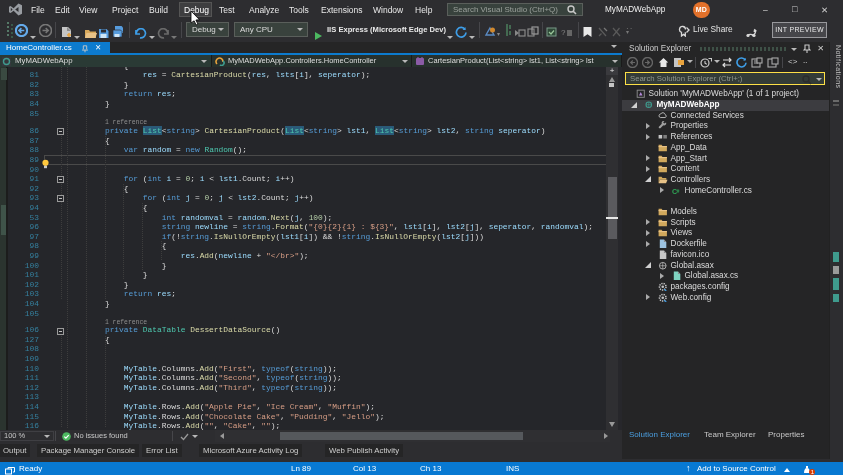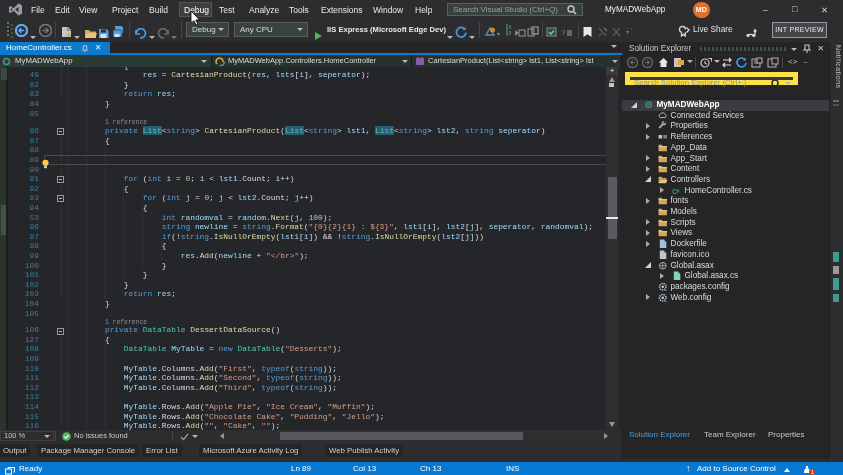--- a/index.html
+++ b/index.html
@@ -53,21 +53,21 @@
 #hthumb{position:absolute;left:65px;top:2px;width:243px;height:8px;background:#55585c}
 
 #btabs{position:absolute;left:0;top:442px;width:843px;height:19.5px;background:#2D2D30;color:#CFCFCF;font-size:7.8px}
 .btab{position:absolute;top:2px;height:13px;line-height:13px;background:#252526;padding:0 4px}
 
 #status{position:absolute;left:0;top:461.5px;width:843px;height:13.5px;background:#0879d2;color:#fff;font-size:8px;line-height:13px}
 
 #sepanel{position:absolute;left:622px;top:42px;width:207px;height:417px;background:#252526;color:#DCDCDC;font-size:8.2px}
 #sehead{position:absolute;left:0;top:0;width:207px;height:14px;line-height:14px;color:#cccccc;padding-left:7px;font-size:8.2px}
 #setools{position:absolute;left:0;top:14px;width:207px;height:15px}
-#sesearch{position:absolute;left:3px;top:30px;width:173px;height:13px;background:#333b37;border:5px solid #fde047;color:#8f968f;font-size:7.8px;line-height:11px;padding-left:4px}
+#sesearch{position:absolute;left:3px;top:30px;width:200px;height:13px;background:#333b37;border:1px solid #fde047;color:#8f968f;font-size:7.8px;line-height:11px;padding-left:4px}
 .trow{position:absolute;left:0;width:207px;height:10.7px;line-height:10.7px;white-space:nowrap}
 .trow.sel{background:#3c3c40}
 .trow b{color:#fff}
 .tl{vertical-align:top}
 .ti{width:9.5px;height:9.5px;vertical-align:-1px;margin-right:3px;display:inline-block}
 .arw{display:inline-block;width:9px;height:9px;position:relative;vertical-align:-1px;margin-right:5px}
 .arw.c:after{content:"";position:absolute;left:2px;top:1px;width:0;height:0;border-left:4px solid transparent;border-top:3.5px solid transparent;border-bottom:3.5px solid transparent;border-left:4.5px solid #ababab}
 .arw.e:after{content:"";position:absolute;left:1px;top:1px;width:0;height:0;border-bottom:6px solid #d0d0d0;border-left:6px solid transparent}
 #setabs{position:absolute;left:0;top:388px;width:207px;height:14px;font-size:8px;color:#c8c8c8}
 
@@ -260,21 +260,21 @@
   <div class="ig" style="left:67.0px;top:67px;height:361px"></div>
       <div class="ig" style="left:85.8px;top:67px;height:361px"></div>
       <div class="ig" style="left:104.6px;top:136px;height:163px"></div>
       <div class="ig" style="left:104.6px;top:336px;height:92px"></div>
       <div class="ig" style="left:123.4px;top:184px;height:95px"></div>
       <div class="ig" style="left:142.2px;top:203px;height:67px"></div>
       <div class="ig" style="left:161.0px;top:241px;height:19px"></div>
       <div class="ig" style="left:61.0px;top:67px;height:32px"></div>
       <div class="ig" style="left:61.0px;top:136px;height:163px"></div>
       <div class="ig" style="left:61.0px;top:336px;height:92px"></div>
-  <div class="lnum" style="top:70.2px">49</div>
+  <div class="lnum" style="top:70.2px">81</div>
       <div class="lnum" style="top:79.8px">82</div>
       <div class="lnum" style="top:89.4px">83</div>
       <div class="lnum" style="top:99.0px">84</div>
       <div class="lnum" style="top:108.6px">85</div>
       <div class="lnum" style="top:126.2px">86</div>
       <div class="lnum" style="top:135.8px">87</div>
       <div class="lnum" style="top:145.4px">88</div>
       <div class="lnum" style="top:155.0px">89</div>
       <div class="lnum" style="top:164.6px">90</div>
       <div class="lnum" style="top:174.2px">91</div>
@@ -305,40 +305,40 @@
       <div class="lnum" style="top:421.2px">116</div>
   <div class="crow" style="top:60.6px;height:9.6px;line-height:9.6px">            {</div>
       <div class="crow" style="top:70.2px;height:9.6px;line-height:9.6px">                <i class="v">res</i> = <i class="m">CartesianProduct</i>(<i class="v">res</i>, <i class="v">lsts</i>[<i class="v">i</i>], <i class="v">seperator</i>);</div>
       <div class="crow" style="top:79.8px;height:9.6px;line-height:9.6px">            }</div>
       <div class="crow" style="top:89.4px;height:9.6px;line-height:9.6px">            <i class="k">return</i> <i class="v">res</i>;</div>
       <div class="crow" style="top:99.0px;height:9.6px;line-height:9.6px">        }</div>
       <div class="crow" style="top:108.6px;height:9.6px;line-height:9.6px"></div>
       <div class="crow" style="top:118.2px;height:8px;line-height:8px">        <i class="cl">1 reference</i></div>
       <div class="crow" style="top:126.2px;height:9.6px;line-height:9.6px">        <i class="k">private</i> <i class="t hl">List</i>&lt;<i class="k">string</i>&gt; <i class="m">CartesianProduct</i>(<i class="t hl">List</i>&lt;<i class="k">string</i>&gt; <i class="v">lst1</i>, <i class="t hl">List</i>&lt;<i class="k">string</i>&gt; <i class="v">lst2</i>, <i class="k">string</i> <i class="v">seperator</i>)</div>
       <div class="crow" style="top:135.8px;height:9.6px;line-height:9.6px">        {</div>
+      <div class="crow" style="top:145.4px;height:9.6px;line-height:9.6px">            <i class="k">var</i> <i class="v">random</i> = <i class="k">new</i> <i class="t">Random</i>();</div>
       <div class="crow" style="top:164.6px;height:9.6px;line-height:9.6px"></div>
       <div class="crow" style="top:174.2px;height:9.6px;line-height:9.6px">            <i class="k">for</i> (<i class="k">int</i> <i class="v">i</i> = <i class="n">0</i>; <i class="v">i</i> &lt; <i class="v">lst1</i>.Count; <i class="v">i</i>++)</div>
       <div class="crow" style="top:183.8px;height:9.6px;line-height:9.6px">            {</div>
       <div class="crow" style="top:193.4px;height:9.6px;line-height:9.6px">                <i class="k">for</i> (<i class="k">int</i> <i class="v">j</i> = <i class="n">0</i>; <i class="v">j</i> &lt; <i class="v">lst2</i>.Count; <i class="v">j</i>++)</div>
       <div class="crow" style="top:203.0px;height:9.6px;line-height:9.6px">                {</div>
       <div class="crow" style="top:212.6px;height:9.6px;line-height:9.6px">                    <i class="k">int</i> <i class="v">randomval</i> = <i class="v">random</i>.<i class="m">Next</i>(<i class="v">j</i>, <i class="n">100</i>);</div>
       <div class="crow" style="top:222.2px;height:9.6px;line-height:9.6px">                    <i class="k">string</i> <i class="v">newline</i> = <i class="k">string</i>.<i class="m">Format</i>(<i class="s">"{0}{2}{1} : ${3}"</i>, <i class="v">lst1</i>[<i class="v">i</i>], <i class="v">lst2</i>[<i class="v">j</i>], <i class="v">seperator</i>, <i class="v">randomval</i>);</div>
       <div class="crow" style="top:231.8px;height:9.6px;line-height:9.6px">                    <i class="k">if</i>(!<i class="k">string</i>.<i class="m">IsNullOrEmpty</i>(<i class="v">lst1</i>[<i class="v">i</i>]) &amp;&amp; !<i class="k">string</i>.<i class="m">IsNullOrEmpty</i>(<i class="v">lst2</i>[<i class="v">j</i>]))</div>
       <div class="crow" style="top:241.4px;height:9.6px;line-height:9.6px">                    {</div>
       <div class="crow" style="top:251.0px;height:9.6px;line-height:9.6px">                        <i class="v">res</i>.<i class="m">Add</i>(<i class="v">newline</i> + <i class="s">"&lt;/br&gt;"</i>);</div>
       <div class="crow" style="top:260.6px;height:9.6px;line-height:9.6px">                    }</div>
       <div class="crow" style="top:270.2px;height:9.6px;line-height:9.6px">                }</div>
       <div class="crow" style="top:279.8px;height:9.6px;line-height:9.6px">            }</div>
       <div class="crow" style="top:289.4px;height:9.6px;line-height:9.6px">            <i class="k">return</i> <i class="v">res</i>;</div>
       <div class="crow" style="top:299.0px;height:9.6px;line-height:9.6px">        }</div>
       <div class="crow" style="top:308.6px;height:9.6px;line-height:9.6px"></div>
       <div class="crow" style="top:318.2px;height:7px;line-height:7px">        <i class="cl">1 reference</i></div>
       <div class="crow" style="top:325.2px;height:9.6px;line-height:9.6px">        <i class="k">private</i> <i class="t">DataTable</i> <i class="m">DessertDataSource</i>()</div>
       <div class="crow" style="top:334.8px;height:9.6px;line-height:9.6px">        {</div>
-      <div class="crow" style="top:344.4px;height:9.6px;line-height:9.6px">            <i class="t">DataTable</i> <i class="v">MyTable</i> = <i class="k">new</i> <i class="t">DataTable</i>(<i class="s">"Desserts"</i>);</div>
       <div class="crow" style="top:354.0px;height:9.6px;line-height:9.6px"></div>
       <div class="crow" style="top:363.6px;height:9.6px;line-height:9.6px">            <i class="v">MyTable</i>.Columns.<i class="m">Add</i>(<i class="s">"First"</i>, <i class="k">typeof</i>(<i class="k">string</i>));</div>
       <div class="crow" style="top:373.2px;height:9.6px;line-height:9.6px">            <i class="v">MyTable</i>.Columns.<i class="m">Add</i>(<i class="s">"Second"</i>, <i class="k">typeof</i>(<i class="k">string</i>));</div>
       <div class="crow" style="top:382.8px;height:9.6px;line-height:9.6px">            <i class="v">MyTable</i>.Columns.<i class="m">Add</i>(<i class="s">"Third"</i>, <i class="k">typeof</i>(<i class="k">string</i>));</div>
       <div class="crow" style="top:392.4px;height:9.6px;line-height:9.6px"></div>
       <div class="crow" style="top:402.0px;height:9.6px;line-height:9.6px">            <i class="v">MyTable</i>.Rows.<i class="m">Add</i>(<i class="s">"Apple Pie"</i>, <i class="s">"Ice Cream"</i>, <i class="s">"Muffin"</i>);</div>
       <div class="crow" style="top:411.6px;height:9.6px;line-height:9.6px">            <i class="v">MyTable</i>.Rows.<i class="m">Add</i>(<i class="s">"Chocolate Cake"</i>, <i class="s">"Pudding"</i>, <i class="s">"Jello"</i>);</div>
       <div class="crow" style="top:421.2px;height:9.6px;line-height:9.6px">            <i class="v">MyTable</i>.Rows.<i class="m">Add</i>(<i class="s">""</i>, <i class="s">"Cake"</i>, <i class="s">""</i>);</div>
   <div class="ob" style="top:127.5px"></div>
       <div class="ob" style="top:175.5px"></div>
@@ -463,20 +463,24 @@
   <span style="position:absolute;left:166px;top:1px;color:#ccc;font-size:8px">&lt;&gt;</span>
   <span style="position:absolute;left:181px;top:-2px;color:#ccc">‥</span>
  </div>
  <div id="sesearch">Search Solution Explorer (Ctrl+;)
    <span style="position:absolute;right:12px;top:1.5px"><svg class="" width="10" height="10" viewBox="0 0 10 10">
           <circle cx="4" cy="4" r="3" fill="none" stroke="#2c2c2c" stroke-width="1.4"></circle>
           <path d="M6.2 6.2L9 9" stroke="#2c2c2c" stroke-width="1.6"></path>
         </svg></span>
    <span style="position:absolute;right:2px;top:5px" class="caret"></span>
  </div>
+ <div class="trow" style="top:47.3px"><span style="width:0px;display:inline-block"></span><span class="arw"></span><svg class="ti" viewBox="0 0 16 16">
+        <rect x="2" y="2" width="12" height="12" fill="none" stroke="#8a8a8a" stroke-width="1.6"></rect>
+        <path d="M5 11l3-6 3 6z" fill="#B388D9"></path>
+      </svg><span class="tl">Solution 'MyMADWebApp' (1 of 1 project)</span></div>
     <div class="trow sel" style="top:58.0px"><span style="width:8px;display:inline-block"></span><span class="arw e"></span><svg class="ti" viewBox="0 0 16 16">
         <rect x="1" y="2" width="14" height="12" fill="#3e3e42"></rect>
         <circle cx="8" cy="8" r="4.6" fill="none" stroke="#3F9B8E" stroke-width="1.8"></circle>
         <path d="M3.4 8h9.2M8 3.4v9.2" stroke="#3F9B8E" stroke-width="1"></path>
       </svg><span class="tl"><b>MyMADWebApp</b></span></div>
     <div class="trow" style="top:68.7px"><span style="width:22px;display:inline-block"></span><span class="arw"></span><svg class="ti" viewBox="0 0 16 16">
         <path d="M4 11a3 3 0 0 1 .5-5.9A4 4 0 0 1 12 6a2.8 2.8 0 0 1 .4 5z" fill="none" stroke="#C5C5C5" stroke-width="1.5"></path>
       </svg><span class="tl">Connected Services</span></div>
     <div class="trow" style="top:79.4px"><span style="width:22px;display:inline-block"></span><span class="arw c"></span><svg class="ti" viewBox="0 0 16 16">
         <path d="M13.5 2.5a3.5 3.5 0 0 1-4.6 4.6L4 12a1.8 1.8 0 0 1-2.5-2.5l4.9-4.9a3.5 3.5 0 0 1 4.6-4.6L8.7 2.3l1.8 1.8z" fill="#A0A0A0"></path>
@@ -498,24 +502,20 @@
         <path d="M1 5h14v2H1z" fill="#E8C287"></path>
       </svg><span class="tl">Content</span></div>
     <div class="trow" style="top:132.9px"><span style="width:22px;display:inline-block"></span><span class="arw e"></span><svg class="ti" viewBox="0 0 16 16">
         <path d="M1 3h5l1.5 2H14v3H3l-2 6z" fill="#D0A85C"></path>
         <path d="M3 8h13l-2.5 6H1z" fill="#E8C287"></path>
       </svg><span class="tl">Controllers</span></div>
     <div class="trow" style="top:143.6px"><span style="width:36px;display:inline-block"></span><span class="arw c"></span><svg class="ti" viewBox="0 0 16 16">
         <text x="0" y="13" font-size="12" fill="#2ea556" font-weight="bold" font-family="Liberation Sans">C</text>
         <text x="8" y="11" font-size="8" fill="#2ea556" font-weight="bold" font-family="Liberation Sans">#</text>
       </svg><span class="tl">HomeController.cs</span></div>
-    <div class="trow" style="top:154.3px"><span style="width:22px;display:inline-block"></span><span class="arw c"></span><svg class="ti" viewBox="0 0 16 16">
-        <path d="M1 3h5l1.5 2H15v9H1z" fill="#D0A85C"></path>
-        <path d="M1 5h14v2H1z" fill="#E8C287"></path>
-      </svg><span class="tl">fonts</span></div>
     <div class="trow" style="top:165.0px"><span style="width:22px;display:inline-block"></span><span class="arw"></span><svg class="ti" viewBox="0 0 16 16">
         <path d="M1 3h5l1.5 2H15v9H1z" fill="#D0A85C"></path>
         <path d="M1 5h14v2H1z" fill="#E8C287"></path>
       </svg><span class="tl">Models</span></div>
     <div class="trow" style="top:175.7px"><span style="width:22px;display:inline-block"></span><span class="arw c"></span><svg class="ti" viewBox="0 0 16 16">
         <path d="M1 3h5l1.5 2H15v9H1z" fill="#D0A85C"></path>
         <path d="M1 5h14v2H1z" fill="#E8C287"></path>
       </svg><span class="tl">Scripts</span></div>
     <div class="trow" style="top:186.4px"><span style="width:22px;display:inline-block"></span><span class="arw c"></span><svg class="ti" viewBox="0 0 16 16">
         <path d="M1 3h5l1.5 2H15v9H1z" fill="#D0A85C"></path>

